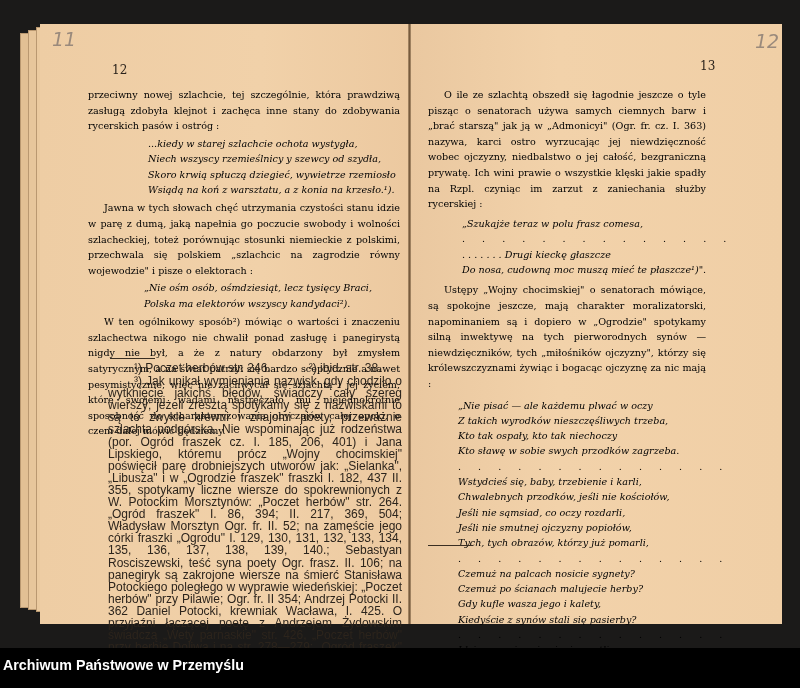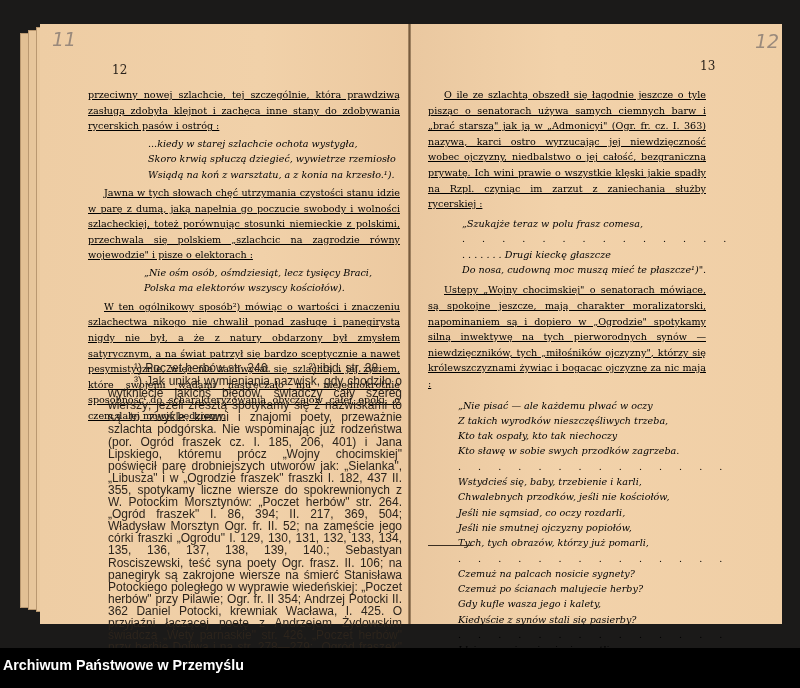--- a/index.html
+++ b/index.html
@@ -29,21 +29,21 @@
 
   .pencil { position: absolute; font-family: "DejaVu Sans", sans-serif; color: #9a8a7c; font-size: 19px; font-style: italic; }
   .pencil-left { left: 52px; top: 28px; }
   .pencil-right { left: 755px; top: 30px; }
 
   .pgnum { position: absolute; font-size: 12px; color: #2a221b; }
   .pgnum-left { left: 112px; top: 63px; }
   .pgnum-right { left: 700px; top: 59px; }
 
   .text { position: absolute; font-size: 9.6px; line-height: 15.6px; text-align: justify; }
-  .text p { margin: 0; text-decoration: underline; }
+  .text p { margin: 0; }
   .indent { text-indent: 16px; }
   .verse { font-style: italic; padding-left: 60px; line-height: 15.4px; margin: 2px 0 3px 0; }
   .verse .ln { display: block; white-space: nowrap; }
   .dots { display: block; letter-spacing: 7px; font-style: normal; white-space: nowrap; }
 
   .left-text { left: 88px; top: 87px; width: 312px; }
   .right-text { left: 428px; top: 87px; width: 278px; }
 
   .fn-rule { position: absolute; height: 1px; background: #3a2e22; }
   .fn-rule-left { left: 110px; top: 358px; width: 45px; }
@@ -74,27 +74,28 @@
   <div class="pencil pencil-left">11</div>
   <div class="pencil pencil-right">12</div>
 
   <div class="pgnum pgnum-left">12</div>
   <div class="pgnum pgnum-right">13</div>
 
   <div class="text left-text">
     <p>przeciwny nowej szlachcie, tej szczególnie, która prawdziwą zasługą zdobyła klejnot i zachęca inne stany do zdobywania rycerskich pasów i ostróg :</p>
     <div class="verse" style="padding-left:60px;">
       <span class="ln">...kiedy w starej szlachcie ochota wystygła,</span>
+      <span class="ln">Niech wszyscy rzemieślnicy y szewcy od szydła,</span>
       <span class="ln">Skoro krwią spłuczą dziegieć, wywietrze rzemiosło</span>
       <span class="ln">Wsiądą na koń z warsztatu, a z konia na krzesło.¹).</span>
     </div>
     <p class="indent">Jawna w tych słowach chęć utrzymania czystości stanu idzie w parę z dumą, jaką napełnia go poczucie swobody i wolności szlacheckiej, toteż porównując stosunki niemieckie z polskimi, przechwala się polskiem „szlachcic na zagrodzie równy wojewodzie" i pisze o elektorach :</p>
     <div class="verse" style="padding-left:56px;">
       <span class="ln">„Nie ośm osób, ośmdziesiąt, lecz tysięcy Braci,</span>
-      <span class="ln">Polska ma elektorów wszyscy kościołów).</span>
+      <span class="ln">Polska ma elektorów wszyscy kandydaci²).</span>
     </div>
     <p class="indent">W ten ogólnikowy sposób²) mówiąc o wartości i znaczeniu szlachectwa nikogo nie chwalił ponad zasługę i panegirystą nigdy nie był, a że z natury obdarzony był zmysłem satyrycznym, a na świat patrzył się bardzo sceptycznie a nawet pesymistycznie, więc nie zachwycał się szlachtą i jej życiem, które swojemi wadami nastręczało mu niejednokrotnie sposobność do scharakteryzowania obyczajów całej epoki, o czem dalej mówić będziemy.</p>
   </div>
 
   <div class="fn-rule fn-rule-left"></div>
   <div class="fn fn-left">
     <div class="fn1">
       <span>¹) Poczet herbów str. 246.</span><span>²) ibid. str. 38.</span>
     </div>
     <p class="fn2">³) Jak unikał wymieniania nazwisk, gdy chodziło o wytknięcie jakichś błędów, świadczy cały szereg wierszy; jeżeli zresztą spotykamy się z nazwiskami to są to zwykle krewni i znajomi poety, przeważnie szlachta podgórska. Nie wspominając już rodzeństwa (por. Ogród fraszek cz. I. 185, 206, 401) i Jana Lipskiego, któremu prócz „Wojny chocimskiej" poświęcił parę drobniejszych utworów jak: „Sielanka", „Libusza" i w „Ogrodzie fraszek" fraszki I. 182, 437 II. 355, spotykamy liczne wiersze do spokrewnionych z W. Potockim Morsztynów: „Poczet herbów" str. 264. „Ogród fraszek" I. 86, 394; II. 217, 369, 504; Władysław Morsztyn Ogr. fr. II. 52; na zamęście jego córki fraszki „Ogrodu" I. 129, 130, 131, 132, 133, 134, 135, 136, 137, 138, 139, 140.; Sebastyan Rosciszewski, teść syna poety Ogr. frasz. II. 106; na panegiryk są zakrojone wiersze na śmierć Stanisława Potockiego poległego w wyprawie wiedeńskiej: „Poczet herbów" przy Pilawie; Ogr. fr. II 354; Andrzej Potocki II. 362 Daniel Potocki, krewniak Wacława, I. 425. O przyjaźni łączącej poetę z Andrzejem Żydowskim świadczą „Wety parnaskie" str. 426, „Poczet herbów" przy herbie Doliwa i na str. 278—279; „Ogród fraszek" II 288, 488, poza tymi wymienimy jeszcze Eliasza Łąckiego, o którym w „Merkuryuszu" i „Ogrodzie fraszek" I. 182, Michała Jordana I. 361, Andrzeja Lubienieckiego I. 133, Mostowskiego II 332.</p>

